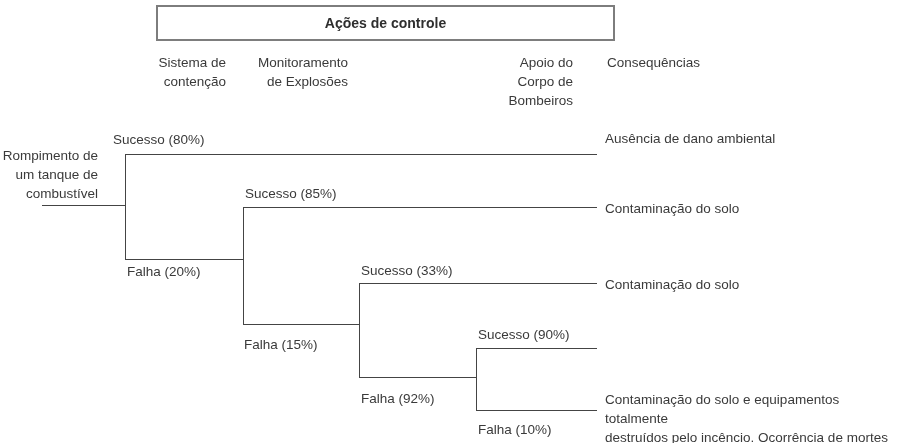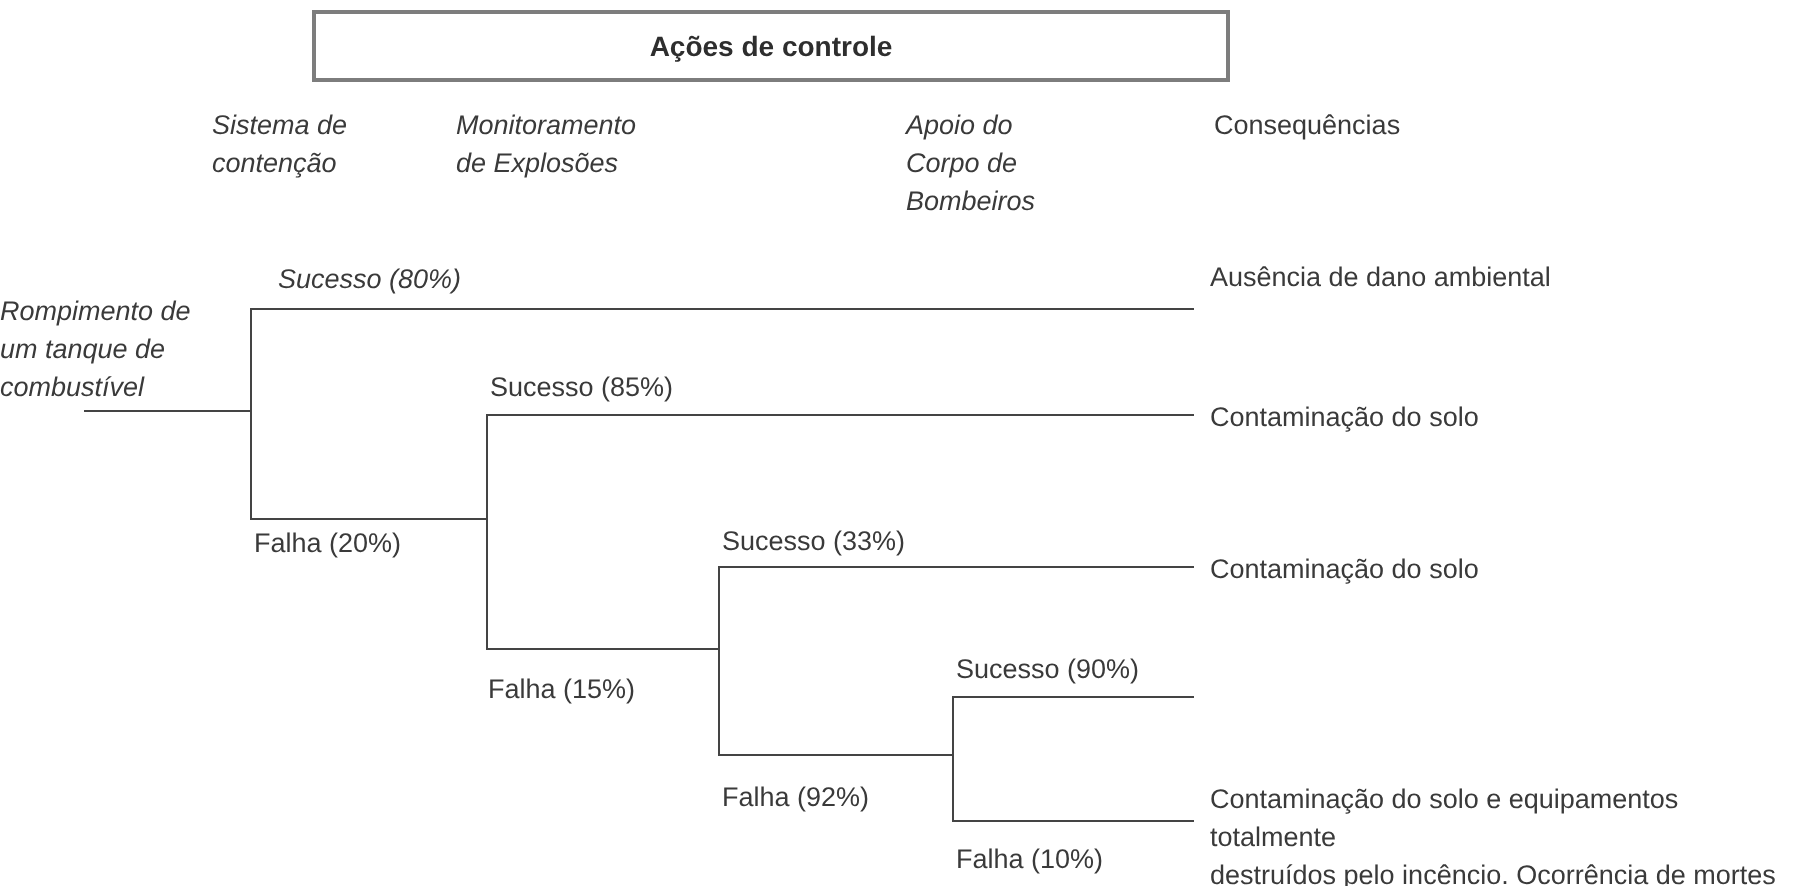--- a/index.html
+++ b/index.html
@@ -15,21 +15,21 @@
     font-family: "Liberation Sans", sans-serif;
     color: #3a3a3a;
     overflow: hidden;
   }
   .lbl {
     position: absolute;
     font-size: 13.5px;
     line-height: 19px;
     white-space: pre-line;
   }
-  .center { text-align: left; font-style: italic; }
+  .center { text-align: right; }
   .title-box {
     position: absolute;
     left: 112px;
     top: 5px;
     width: 455px;
     height: 32px;
     border: 2px solid #7d7d7d;
     display: flex;
     align-items: center;
     justify-content: center;
@@ -52,21 +52,21 @@
   }
   
   #col1 { left: 106px; top: 53px; width: 120px; }
   #col2 { left: 228px; top: 53px; width: 120px; }
   #col3 { left: 327px; top: 53px; width: 130px; }
   #col4 { left: 453px; top: 53px; width: 120px; }
   #col5 { left: 607px; top: 53px; }
   
   #root-label { left: 0px; top: 146px; width: 98px; }
   
-  #bl-s80 { left: 139px; top: 130px; font-style: italic; }
+  #bl-s80 { left: 113px; top: 130px; }
   #bl-f20 { left: 127px; top: 262px; }
   #bl-s85 { left: 245px; top: 184px; }
   #bl-f15 { left: 244px; top: 335px; }
   #bl-s70 { left: 361px; top: 261px; }
   #bl-f30 { left: 361px; top: 389px; }
   #bl-s90 { left: 478px; top: 325px; }
   #bl-f10 { left: 478px; top: 420px; }
   
   #cq-0 { left: 605px; top: 129px; }
   #cq-1 { left: 605px; top: 199px; }

